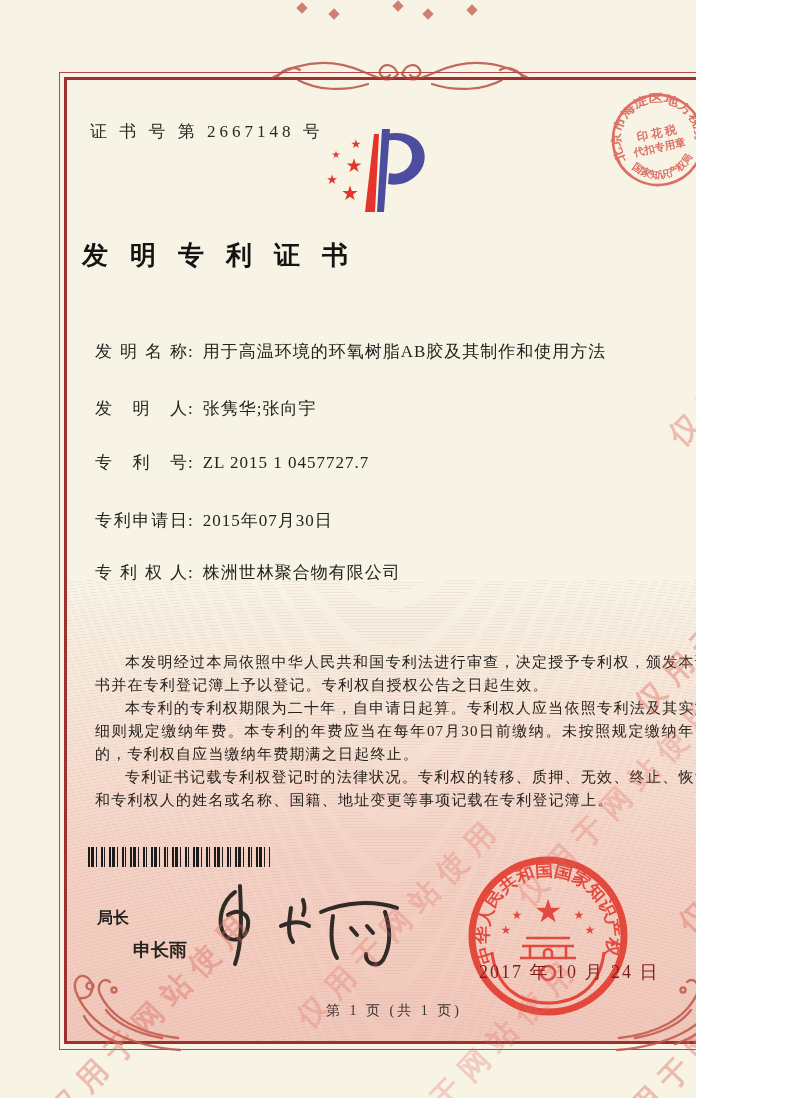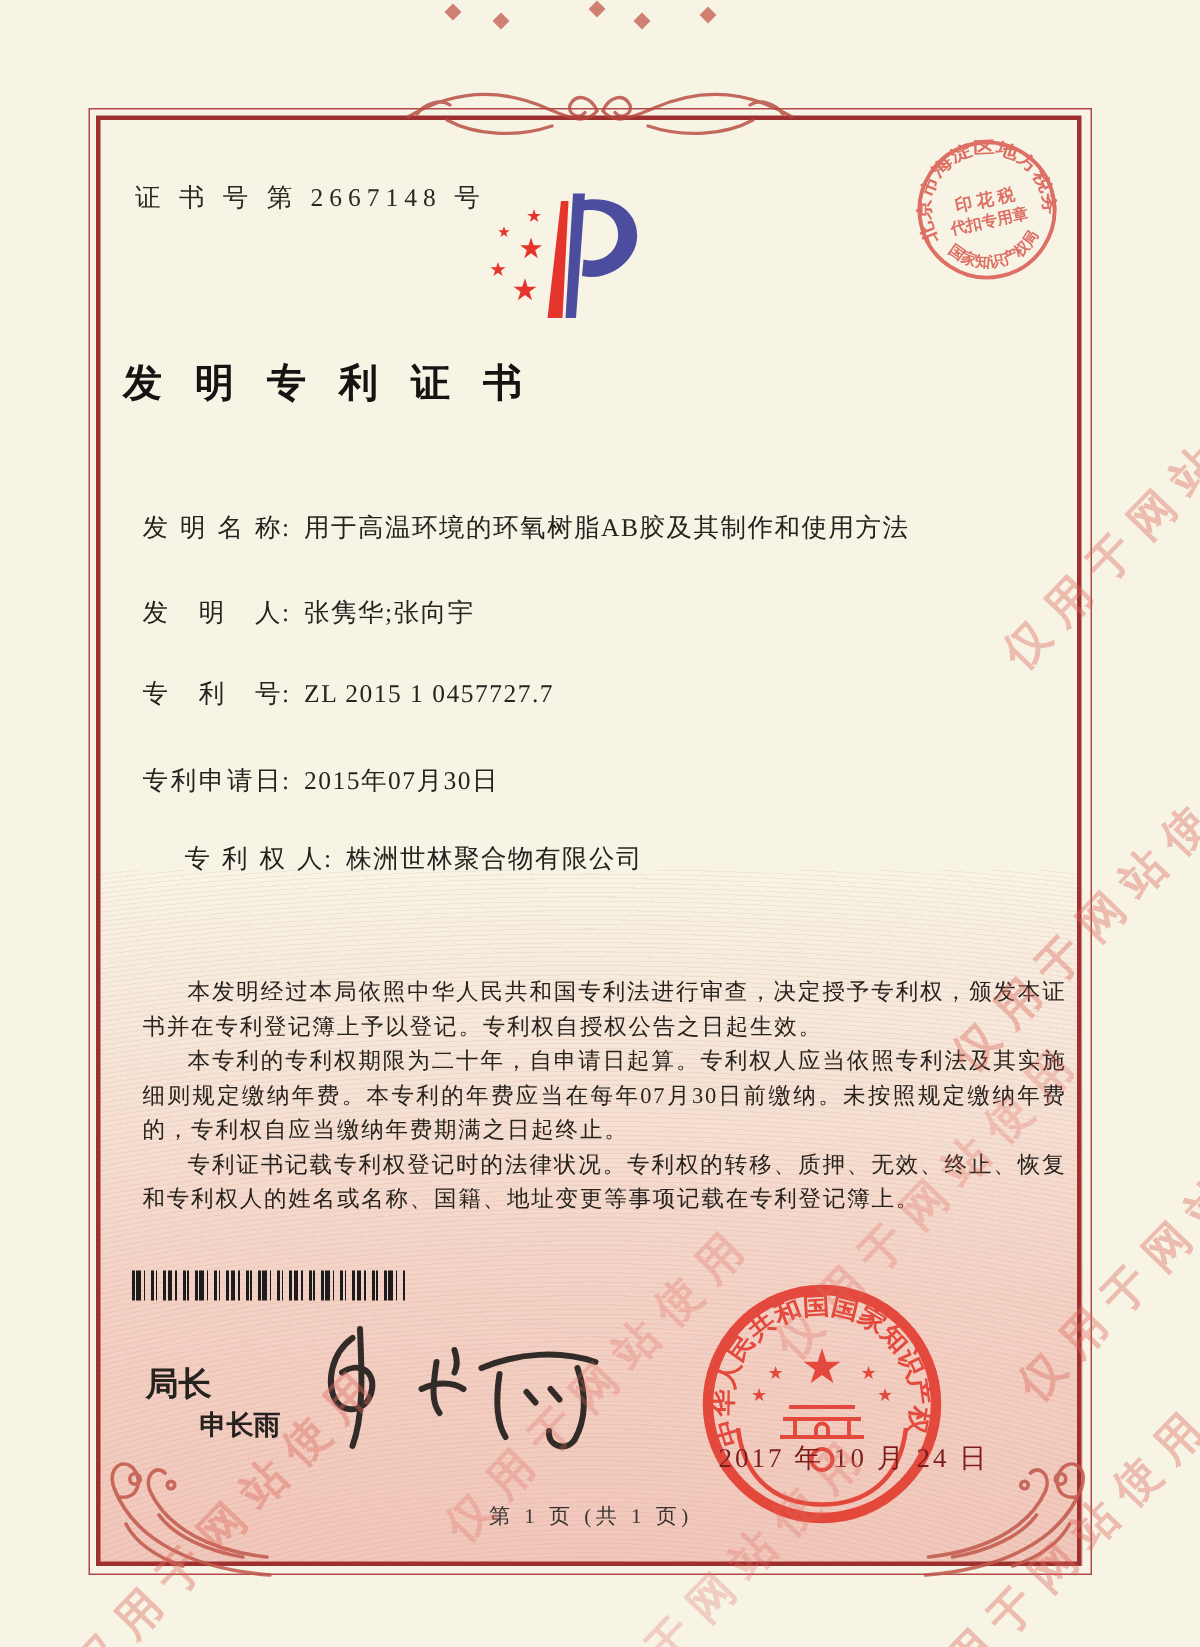--- a/index.html
+++ b/index.html
@@ -1,16 +1,16 @@
 <!DOCTYPE html>
 <html><head>
 <meta charset="utf-8">
 <style>
   html,body{margin:0;padding:0;}
-  .page{position:relative;width:800px;height:1098px;background:#f7f4e6;overflow:hidden;
+  .page{position:relative;width:696px;height:1098px;background:#f7f4e6;overflow:hidden;
         font-family:"Liberation Serif","DejaVu Serif",serif;color:#26221f;}
   
   .pinkzone{position:absolute;left:64px;top:580px;width:658px;height:464px;z-index:1;
     background:linear-gradient(180deg,rgba(243,207,194,0) 0%,rgba(243,207,194,.45) 30%,
                rgba(242,203,190,.85) 62%,rgba(240,198,185,.97) 100%);}
   .pinkzone .waves{position:absolute;inset:0;opacity:.55;
     background:repeating-radial-gradient(120% 80% at 50% 135%,
       rgba(198,112,100,.20) 0 1.5px, rgba(255,255,255,0) 1.5px 6.5px);}
   
   .frame-outer{position:absolute;left:59px;top:72px;width:667px;height:976px;
@@ -25,21 +25,21 @@
   .flabel{display:inline-block;width:92px;text-align:justify;text-align-last:justify;}
   .fcolon{display:inline-block;margin:0 10px 0 1px;}
   .fvalue{letter-spacing:1px;}
   .bodytext{position:absolute;left:95px;top:651px;width:616px;font-size:15px;line-height:23px;
     letter-spacing:1.2px;text-align:justify;color:#27221e;z-index:5;}
   .bodytext p{margin:0;text-indent:2em;}
   .barcode{position:absolute;left:88px;top:847px;width:182px;height:20px;z-index:6;
     background:repeating-linear-gradient(90deg,#1c1c1c 0 2px,rgba(0,0,0,0) 2px 3px,
       #1c1c1c 3px 6px,rgba(0,0,0,0) 6px 8px,#1c1c1c 8px 9px,rgba(0,0,0,0) 9px 13px,
       #1c1c1c 13px 15px,rgba(0,0,0,0) 15px 16px,#1c1c1c 16px 17px,rgba(0,0,0,0) 17px 21px);}
-  .issuer-title{position:absolute;left:97px;top:908px;font-size:22px;font-weight:600;color:#262220;z-index:6;}
+  .issuer-title{position:absolute;left:97px;top:908px;font-size:16px;font-weight:600;color:#262220;z-index:6;}
   .issuer-name{position:absolute;left:97px;top:938px;font-size:18px;font-weight:600;color:#262220;z-index:6;margin-left:36px;}
   .signature{position:absolute;left:205px;top:882px;z-index:7;}
   .seal{position:absolute;left:438px;top:826px;z-index:6;}
   .seal-date{position:absolute;left:479px;top:960px;font-size:18px;letter-spacing:2px;
     color:#7f1d1d;z-index:8;}
   .taxstamp{position:absolute;left:588px;top:70px;transform:rotate(-12deg);z-index:5;opacity:.9;}
   .footer{position:absolute;left:60px;top:1002px;width:668px;text-align:center;font-size:14px;
     letter-spacing:3px;color:#3a3430;z-index:5;}
   .wm{position:absolute;transform:translate(-50%,-50%) rotate(-46deg);font-size:30px;font-weight:700;
     letter-spacing:10px;white-space:nowrap;color:rgba(221,104,92,.40);z-index:40;pointer-events:none;}
@@ -126,21 +126,21 @@
   </div>
   <div class="field-row" style="top:397px;">
     <span class="flabel">发明人</span><span class="fcolon">:</span><span class="fvalue">张隽华;张向宇</span>
   </div>
   <div class="field-row" style="top:451px;">
     <span class="flabel">专利号</span><span class="fcolon">:</span><span class="fvalue">ZL 2015 1 0457727.7</span>
   </div>
   <div class="field-row" style="top:509px;">
     <span class="flabel">专利申请日</span><span class="fcolon">:</span><span class="fvalue">2015年07月30日</span>
   </div>
-  <div class="field-row" style="top:561px;margin-left:28px;">
+  <div class="field-row" style="top:561px;">
     <span class="flabel">专利权人</span><span class="fcolon">:</span><span class="fvalue">株洲世林聚合物有限公司</span>
   </div>
 
   <div class="bodytext">
     <p>本发明经过本局依照中华人民共和国专利法进行审查，决定授予专利权，颁发本证书并在专利登记簿上予以登记。专利权自授权公告之日起生效。</p>
     <p>本专利的专利权期限为二十年，自申请日起算。专利权人应当依照专利法及其实施细则规定缴纳年费。本专利的年费应当在每年07月30日前缴纳。未按照规定缴纳年费的，专利权自应当缴纳年费期满之日起终止。</p>
     <p>专利证书记载专利权登记时的法律状况。专利权的转移、质押、无效、终止、恢复和专利权人的姓名或名称、国籍、地址变更等事项记载在专利登记簿上。</p>
   </div>
 
   <div class="barcode"></div>

